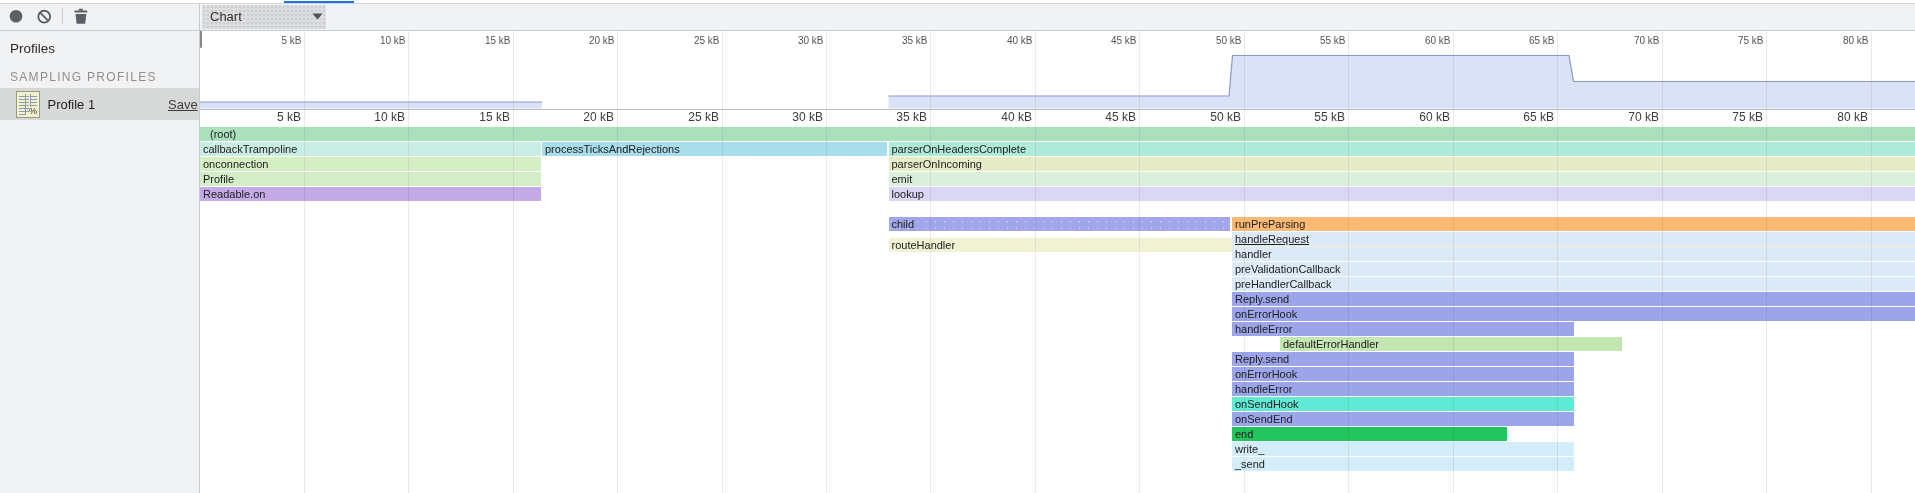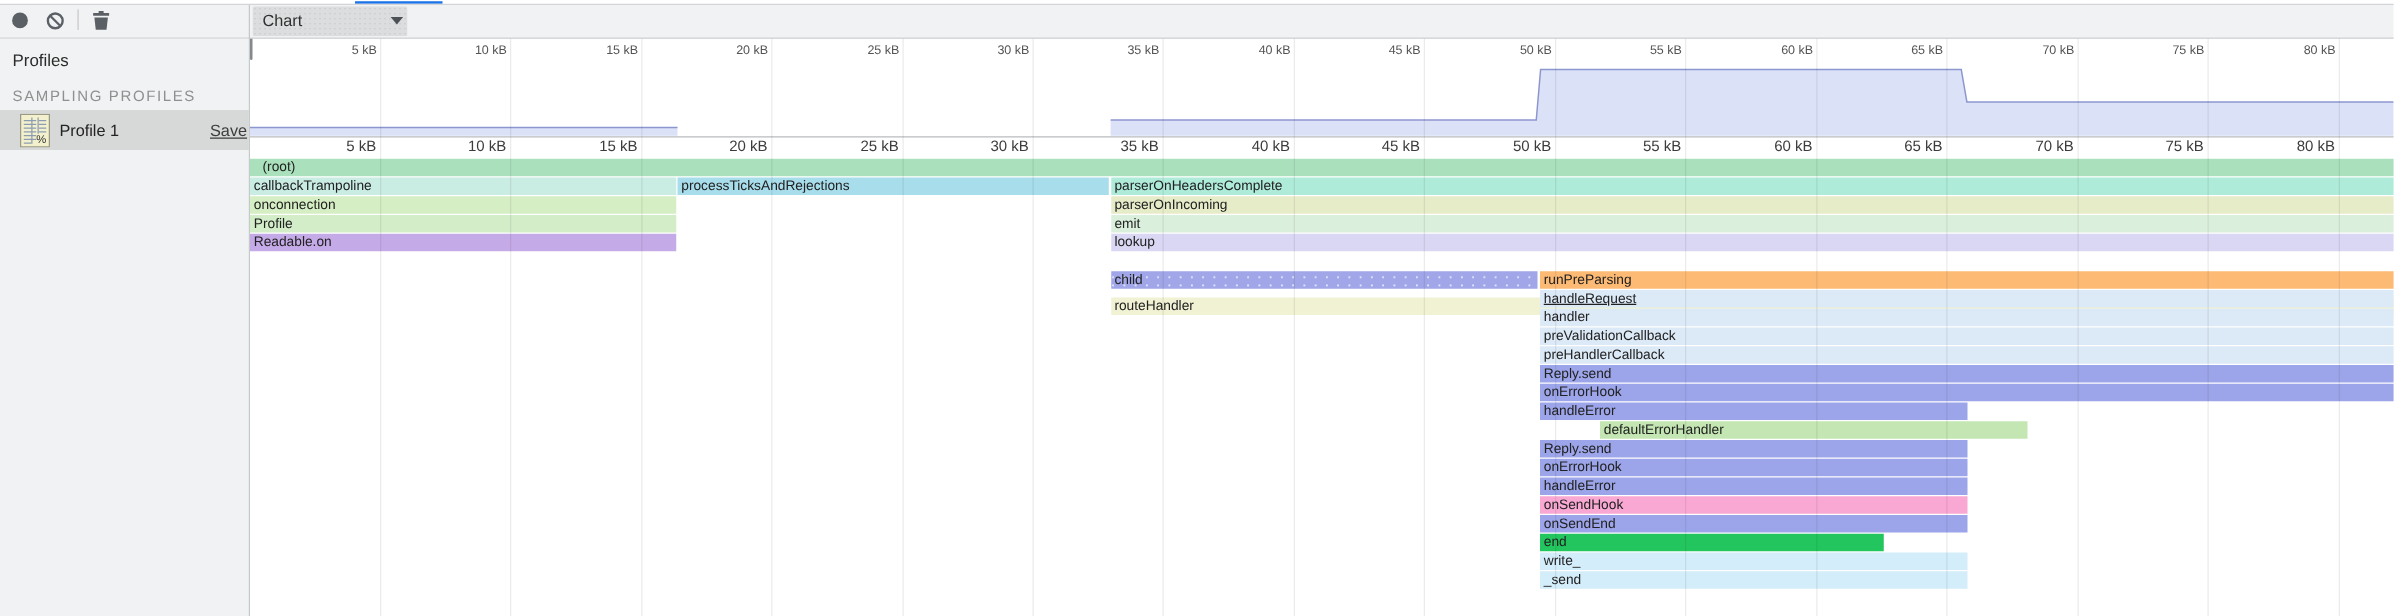--- a/index.html
+++ b/index.html
@@ -122,21 +122,21 @@
 <div class="bar" style="left:1232px;top:247px;width:683px;background-color:#dce9f6;">handler</div>
 <div class="bar" style="left:1232px;top:262px;width:683px;background-color:#dce9f6;">preValidationCallback</div>
 <div class="bar" style="left:1232px;top:277px;width:683px;background-color:#dce9f6;">preHandlerCallback</div>
 <div class="bar" style="left:1232px;top:292px;width:683px;background-color:#9ca5e9;">Reply.send</div>
 <div class="bar" style="left:1232px;top:307px;width:683px;background-color:#9ca5e9;">onErrorHook</div>
 <div class="bar" style="left:1232px;top:322px;width:341.5px;background-color:#9ca5e9;">handleError</div>
 <div class="bar" style="left:1232px;top:337px;width:341.5px;background-color:#c3e6b2;margin-left:48px;">defaultErrorHandler</div>
 <div class="bar" style="left:1232px;top:352px;width:341.5px;background-color:#9ca5e9;">Reply.send</div>
 <div class="bar" style="left:1232px;top:367px;width:341.5px;background-color:#9ca5e9;">onErrorHook</div>
 <div class="bar" style="left:1232px;top:382px;width:341.5px;background-color:#9ca5e9;">handleError</div>
-<div class="bar" style="left:1232px;top:397px;width:341.5px;background-color:#f9a8d4;">onSendHook</div>
+<div class="bar" style="left:1232px;top:397px;width:341.5px;background-color:#5eead4;">onSendHook</div>
 <div class="bar" style="left:1232px;top:412px;width:341.5px;background-color:#9ca5e9;">onSendEnd</div>
 <div class="bar" style="left:1232px;top:427px;width:275px;background-color:#22c55e;">end</div>
 <div class="bar" style="left:1232px;top:442px;width:341.5px;background-color:#d4edfa;">write_</div>
 <div class="bar" style="left:1232px;top:457px;width:341.5px;background-color:#d4edfa;">_send</div>
 <div class="bar" style="left:1232px;top:472px;width:341.5px;background-color:#d4edfa;margin-top:40px;">_writeRaw</div>
 <div class="grid" style="left:304px;"></div>
 <div class="grid" style="left:408px;"></div>
 <div class="grid" style="left:513px;"></div>
 <div class="grid" style="left:617px;"></div>
 <div class="grid" style="left:722px;"></div>

